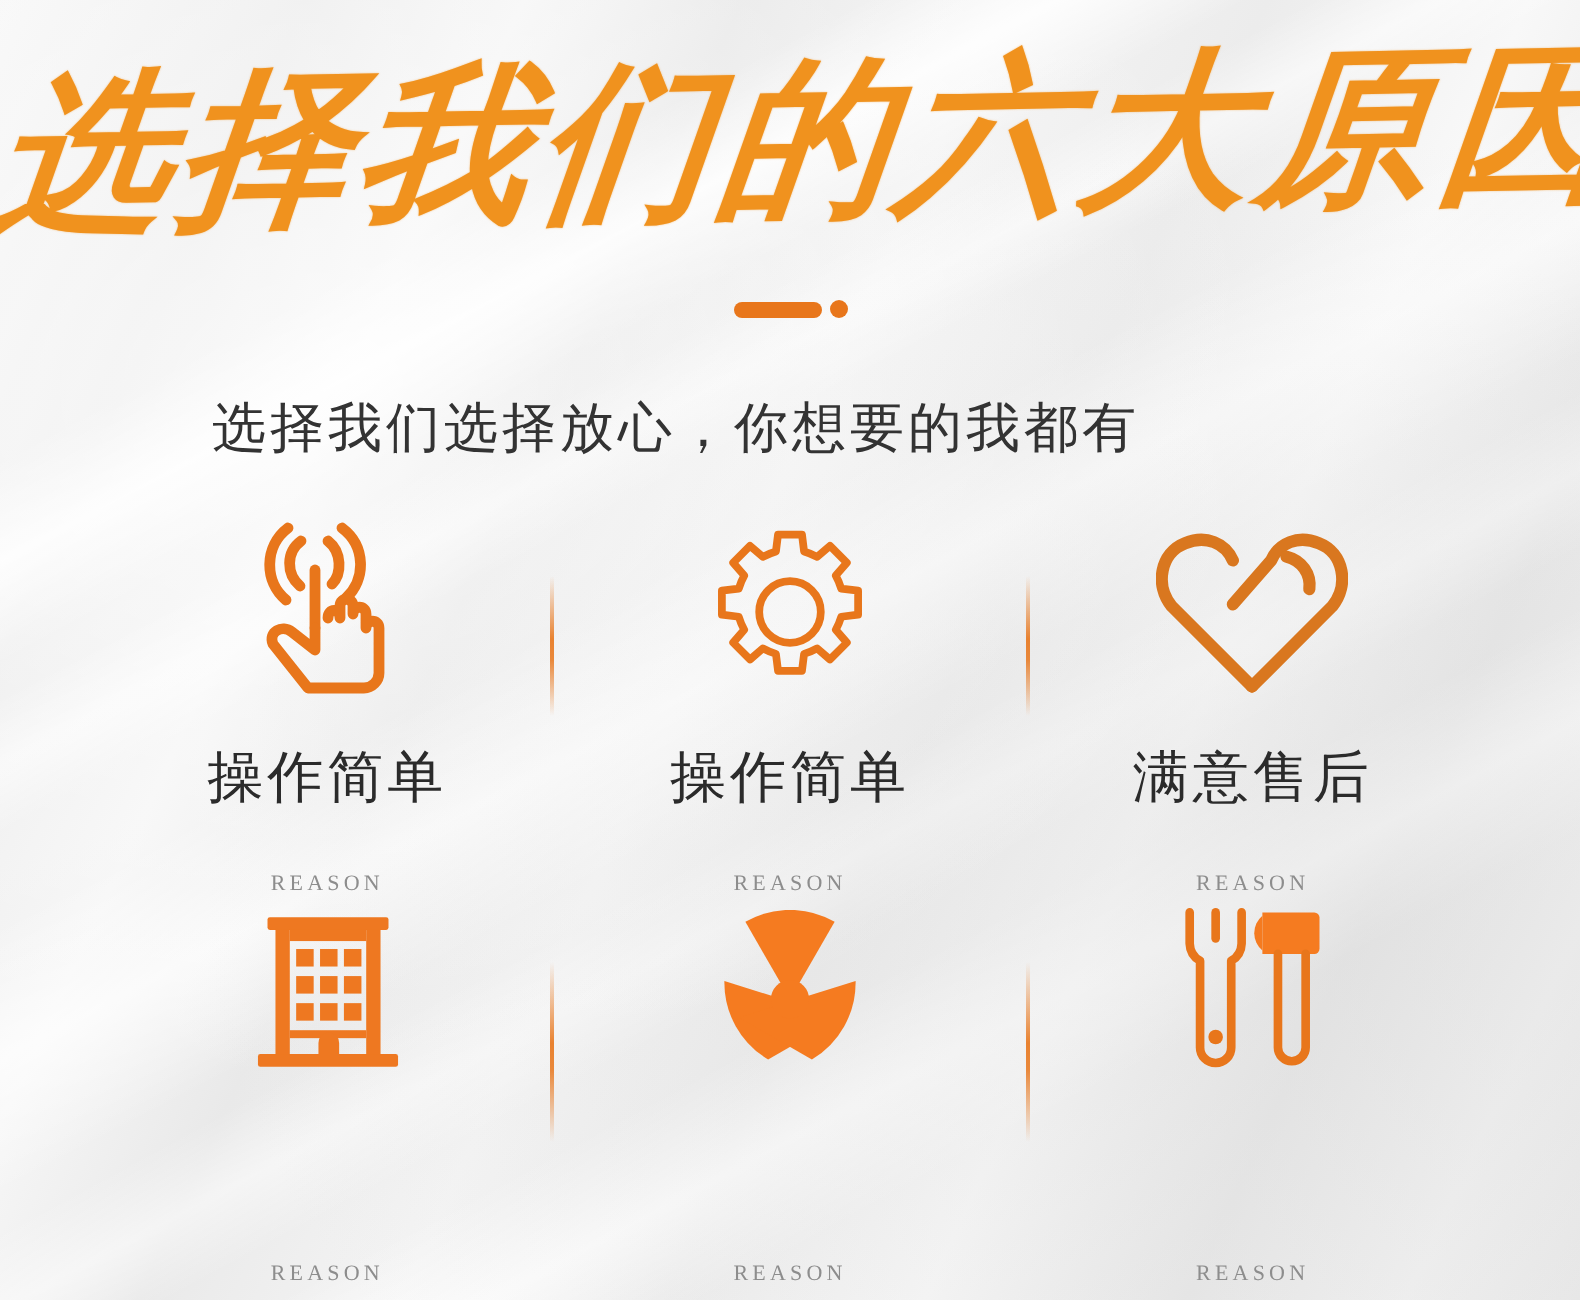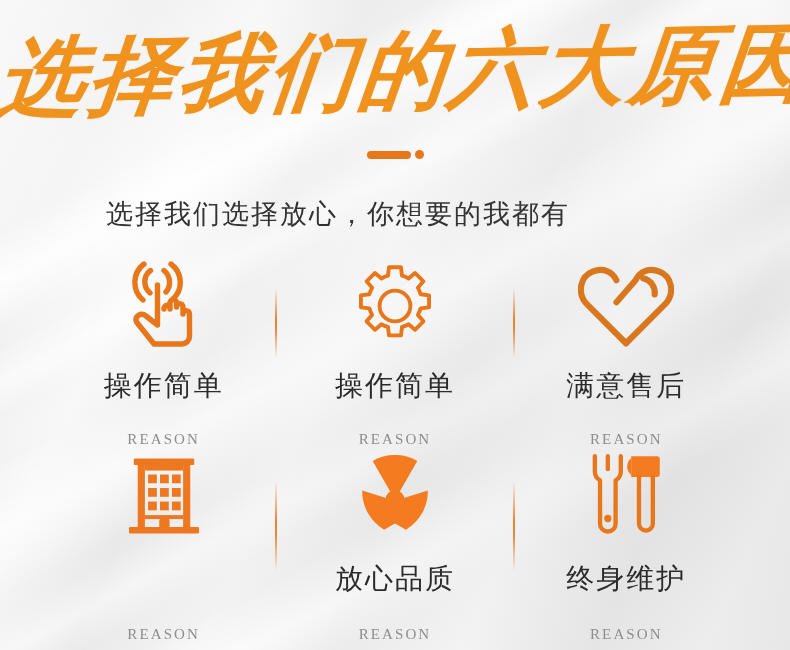--- a/index.html
+++ b/index.html
@@ -105,21 +105,21 @@
   }
   .cell-label {
     margin-top:4px;
     font-size:28px;
     color:#2b2b2b;
     letter-spacing:2px;
     white-space:nowrap;
   }
   .cell-sub {
     margin-top:17px;
-    font-size:15px;
+    font-size:11px;
     color:#8d8d8d;
     letter-spacing:2.1px;
   }
 
   
   .vdiv {
     position:absolute;
     width:2px;
     background:linear-gradient(180deg,
        rgba(232,118,27,0) 0%,
@@ -226,41 +226,39 @@
 
       <div class="cell">
         <div class="icon-box">
           <svg width="92" height="82" viewBox="0 0 100 90" fill="#f57b20">
             <path d="M50 45 L25.5 2.5 A49 49 0 0 1 74.5 2.5 Z" transform="translate(0,4)"></path>
             <path d="M50 49 L10 72 A49 49 0 0 1 -14 29 Z" transform="translate(28,10)"></path>
             <path d="M50 49 L90 72 A49 49 0 0 0 114 29 Z" transform="translate(-28,10)"></path>
             <circle cx="50" cy="49" r="10.5"></circle>
           </svg>
         </div>
-        <div class="cell-label">放心品质</div>
         <div class="cell-sub">REASON</div>
       </div>
 
       <div class="cell">
         <div class="icon-box">
           <svg width="90" height="88" viewBox="0 0 104 100" fill="none">
 
             <g stroke="#e8761b" stroke-width="5" stroke-linejoin="round" stroke-linecap="round" fill="none">
               <path d="M16 4 L16 22 a12 12 0 0 0 6 10 L22 82 a9 9 0 0 0 18 0 L40 32 a12 12 0 0 0 6 -10 L46 4"></path>
               <path d="M31 4 L31 19"></path>
             </g>
             <circle cx="31" cy="76" r="4.2" fill="#e8761b"></circle>
 
             <path d="M58 4 h30 a3 3 0 0 1 3 3 v18 a3 3 0 0 1 -3 3 h-30 z" fill="#f57b20"></path>
             <path d="M58 6 a13 13 0 0 0 0 20 z" fill="#f57b20"></path>
 
             <path d="M67 28 L67 82 a8 8 0 0 0 16 0 L83 28" stroke="#e8761b" stroke-width="5" stroke-linejoin="round" stroke-linecap="round" fill="none"></path>
           </svg>
         </div>
-        <div class="cell-label">终身维护</div>
         <div class="cell-sub">REASON</div>
       </div>
 
     </div>
 
     <div class="vdiv r1a"></div>
     <div class="vdiv r1b"></div>
     <div class="vdiv r2a"></div>
     <div class="vdiv r2b"></div>
 

